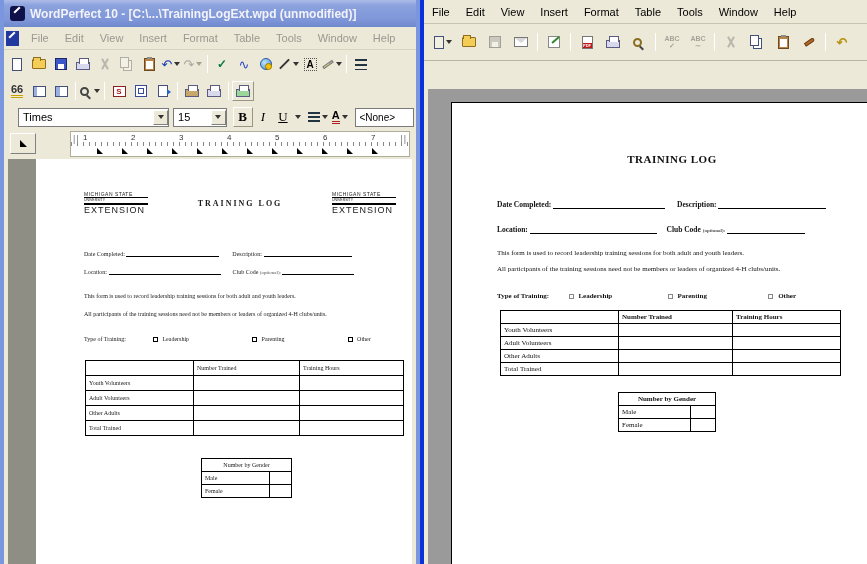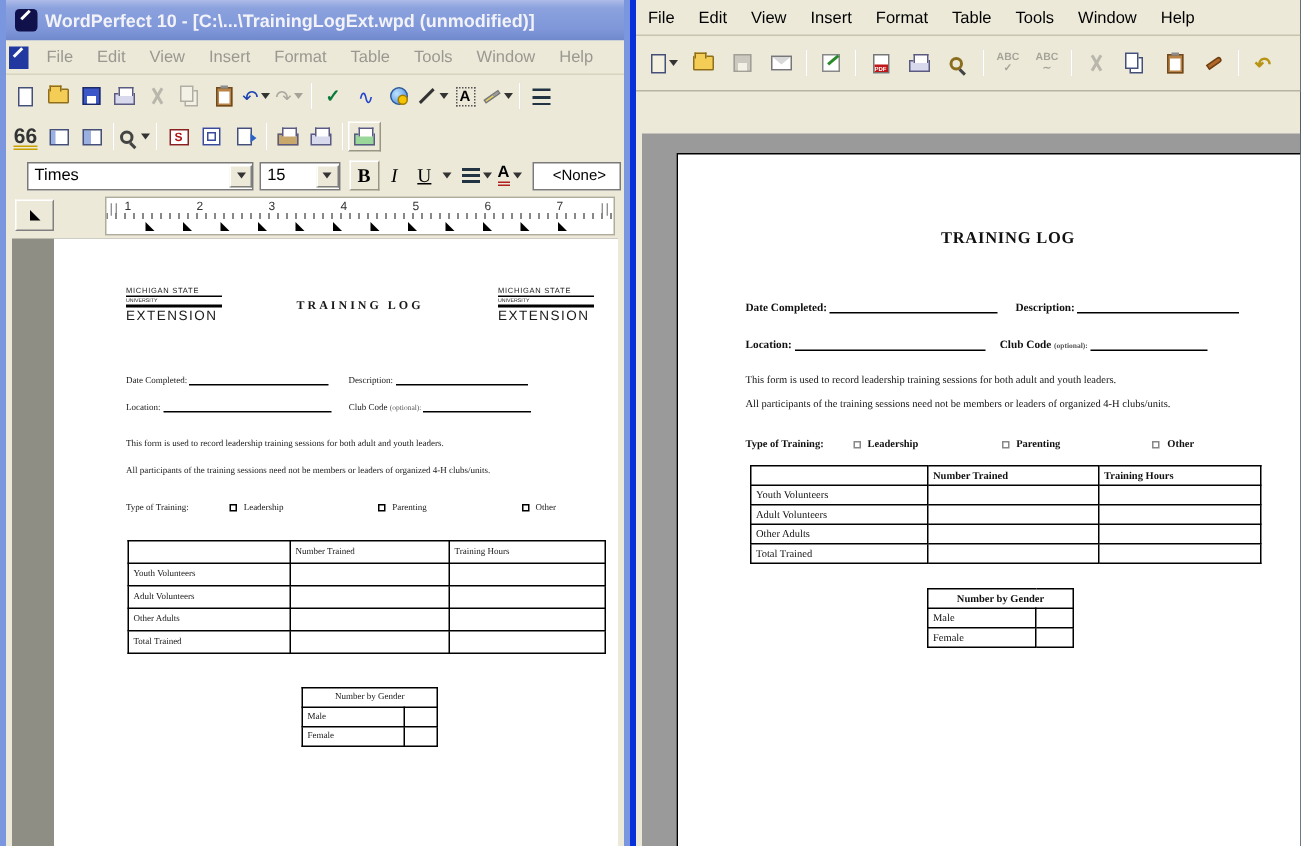--- a/index.html
+++ b/index.html
@@ -35,21 +35,21 @@
   .i-clip { width:11px; height:13px; background:#b98347; border:1px solid #6e4a1e; position:relative; }
   .i-clip:before { content:""; position:absolute; left:1px; top:2px; width:7px; height:8px; background:#fff; }
   .i-clip:after { content:""; position:absolute; left:2px; top:-2px; width:5px; height:2px; background:#8c8c8c; }
   .i-char { font-size:13px; line-height:1; color:#1a3fb0; }
   .i-globe { width:12px; height:12px; border-radius:50%; background:radial-gradient(circle at 35% 35%, #bfe3ff, #3f87d8); border:1px solid #2b5a9a; position:relative; }
   .i-globe:after { content:""; position:absolute; right:-1px; bottom:-1px; width:5px; height:5px; border-radius:50%; background:#f5c400; border:1px solid #a07b00; }
   .i-line { width:13px; height:2px; background:#333; transform:rotate(-45deg); }
   .i-abox { width:13px; height:13px; border:1px dotted #555; font-size:10px; font-weight:bold; display:flex; align-items:center; justify-content:center; color:#000; }
   .i-pen { width:12px; height:3px; background:linear-gradient(90deg,#e8d24a 60%, #9a9a9a 60%); transform:rotate(-35deg); border:1px solid #777; }
   .i-bullets { width:12px; height:11px; background:repeating-linear-gradient(180deg,#234 0 2px, transparent 2px 5px); }
-  .i-quote { font-size:14px; font-weight:bold; color:#333; border-bottom:3px double #c8a000; line-height:1; }
+  .i-quote { font-size:11px; font-weight:bold; color:#333; border-bottom:3px double #c8a000; line-height:1; }
   .i-panes { width:13px; height:11px; border:1px solid #44507a; background:#fff; box-shadow:inset 3px 0 0 #9ab0e0; }
   .i-panes2 { width:13px; height:11px; border:1px solid #44507a; background:linear-gradient(90deg,#9ab0e0 40%, #fff 40%); }
   .i-mag { width:9px; height:9px; border:2px solid #444; border-radius:50%; position:relative; margin-right:3px; }
   .i-mag:after { content:""; position:absolute; right:-4px; bottom:-4px; width:5px; height:2px; background:#444; transform:rotate(45deg); }
   .i-book { width:13px; height:11px; background:#fff; border:1px solid #8a2020; color:#b01818; font-size:8px; font-weight:bold; display:flex; align-items:center; justify-content:center; }
   .i-fit { width:12px; height:12px; border:1px solid #3a4a9a; background:#fff; box-shadow:inset 0 0 0 2px #fff, inset 0 0 0 3px #3a4a9a; }
   .i-pgarrow { width:10px; height:12px; background:#fff; border:1px solid #44507a; position:relative; }
   .i-pgarrow:after { content:""; position:absolute; right:-4px; top:3px; border-top:3px solid transparent; border-bottom:3px solid transparent; border-left:4px solid #2a62c8; }
   .i-mail { width:14px; height:10px; background:#fff; border:1px solid #777; position:relative; }
   .i-mail:after { content:""; position:absolute; left:0; top:0; border-left:6px solid transparent; border-right:6px solid transparent; border-top:5px solid #d8d8d8; }
@@ -288,21 +288,21 @@
       <span style="width:6px;"></span>
       <span class="tbi">
         <span style="width:12px;height:10px;background:repeating-linear-gradient(180deg,#234 0 2px, transparent 2px 4px);"></span>
         <span class="arr"></span>
       </span>
       <span class="tbi">
         <span style="font-size:11px;font-weight:bold;border-bottom:3px double #b02020;line-height:1;">A</span>
         <span class="arr"></span>
       </span>
       <span style="width:4px;"></span>
-      <span class="combo" style="width:62px;justify-content:center;">
+      <span class="combo" style="width:62px;">
         <span style="font-size:10px;">&lt;None&gt;</span>
       </span>
     </div>
 
     <div id="wp-ruler-row">
       <span class="tabsel">
           <span class="tri"></span>
         </span>
       <div class="ruler">
         <span class="rmark" style="left:2px;">||</span>

